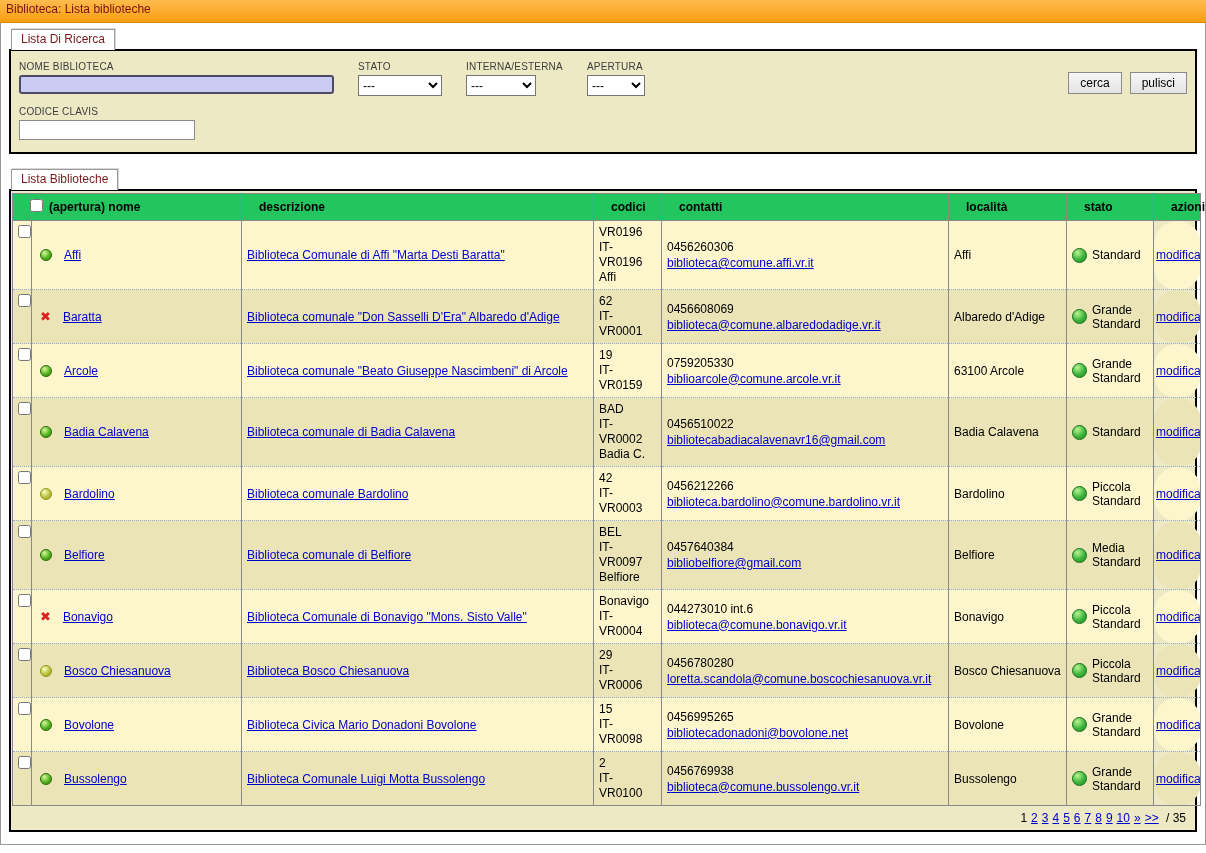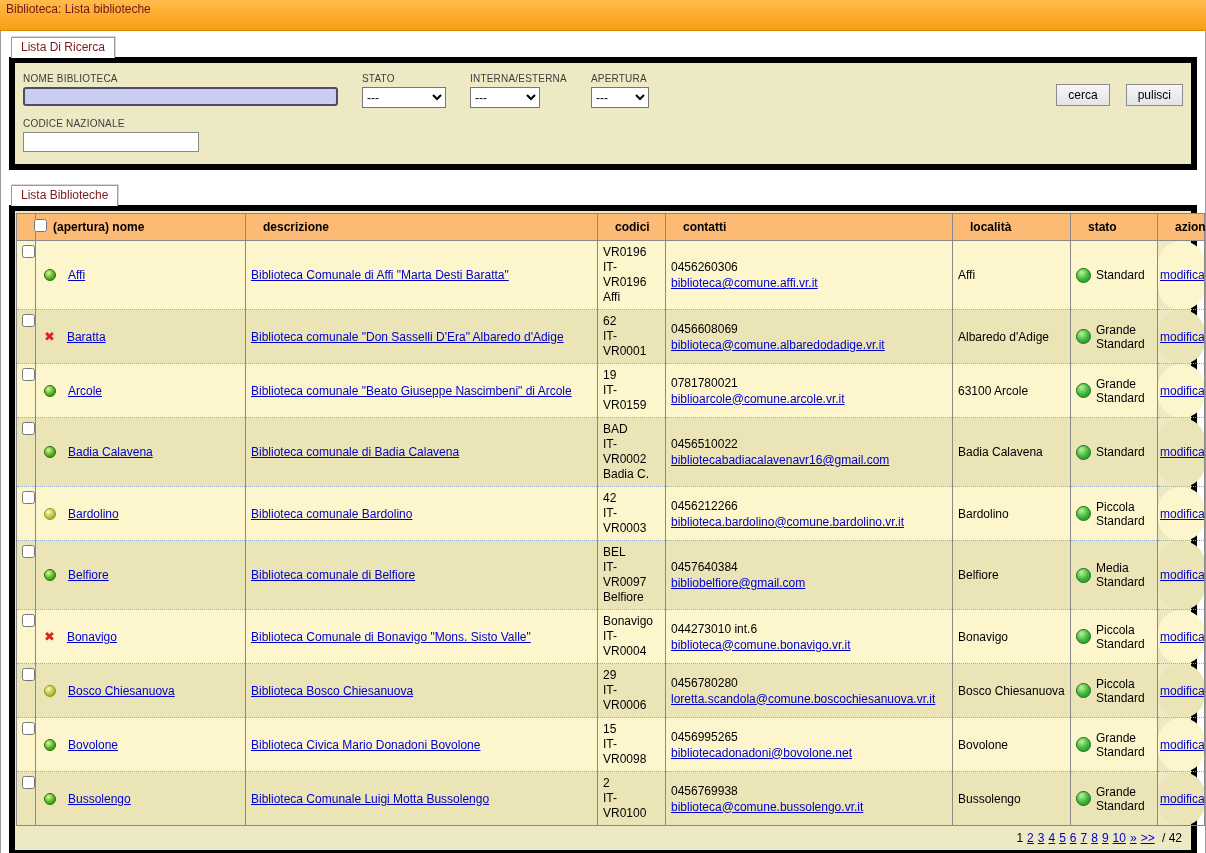--- a/index.html
+++ b/index.html
@@ -7,21 +7,21 @@
   body {
     width: 1206px;
     font-family: "Liberation Sans", "DejaVu Sans", sans-serif;
     font-size: 12px;
     color: #000;
   }
   a { color: #0000cc; text-decoration: underline; cursor: pointer; }
 
   
   .titlebar {
-    height: 31px;
+    height: 23px;
     background: linear-gradient(#ffbb4d, #f79f12);
     border-bottom: 1px solid #d98a00;
     color: #7c1114;
     font-size: 12px;
     padding: 2px 6px;
   }
 
   
   .wrapper {
     border-left: 1px solid #9a9a9a;
@@ -41,21 +41,21 @@
     box-shadow: 1px -1px 0 #d8d8d8;
     padding: 2px 9px 3px 9px;
     color: #7b1a1a;
     font-size: 12px;
     position: relative;
     top: 1px;
     margin-left: 2px;
     z-index: 2;
   }
   .panel {
-    border: 6px solid #000000;
+    border: 2px solid #000000;
     background: #ece9c4;
     position: relative;
     z-index: 1;
   }
 
   
   .filter-panel { padding: 10px 8px 12px 8px; }
   .filter-row { display: flex; align-items: flex-start; }
   .fgroup { display: flex; flex-direction: column; margin-right: 24px; }
   .fgroup label {
@@ -78,38 +78,38 @@
     font-family: "Liberation Sans", sans-serif;
   }
   .sel-stato { width: 84px; }
   .sel-interna { width: 70px; }
   .sel-apertura { width: 58px; }
   .text-input {
     width: 176px; height: 20px;
     background: #ffffff;
     border: 1px solid #8a8a8a;
   }
-  .filter-buttons { margin-left: auto; display: flex; gap: 16px; padding-top: 11px; }
+  .filter-buttons { margin-left: auto; display: flex; gap: 8px; padding-top: 11px; }
   button {
     font-family: "Liberation Sans", sans-serif;
     font-size: 12px;
     background: linear-gradient(#f6f6f6, #e4e4e4);
     border: 1px solid #8a8a8a;
     padding: 3px 11px;
     cursor: pointer;
   }
   .row2 { margin-top: 10px; }
   .row2 .fgroup { margin-right: 18px; }
 
   
   .list-section { margin-top: 14px; }
   .list-panel { padding: 2px 1px 4px 1px; }
   table { border-collapse: collapse; width: 100%; table-layout: fixed; }
   th {
-    background: #fdba74;
+    background: #22c55e;
     border: 1px solid #8a8a8a;
     font-size: 12px;
     font-weight: bold;
     text-align: left;
     padding: 5px 17px;
   }
   td {
     border-left: 1px solid #8a8a8a;
     border-right: 1px solid #8a8a8a;
     border-top: 1px dotted #93aecc;
@@ -203,21 +203,21 @@
           <label>APERTURA</label>
           <select class="sel-apertura"><option>---</option></select>
         </div>
         <div class="filter-buttons">
           <button>cerca</button>
           <button>pulisci</button>
         </div>
       </div>
       <div class="filter-row row2">
         <div class="fgroup">
-          <label>CODICE NAZIONALE</label>
+          <label>CODICE CLAVIS</label>
           <input class="text-input" type="text" value="" style="">
         </div>
       </div>
     </div>
   </div>
 
   <div class="list-section">
     <span class="tab">Lista Biblioteche</span>
     <div class="panel list-panel">
       <table>
@@ -304,21 +304,21 @@
                   <span class="ball green"></span>
                   <a>Arcole</a>
                 </div>
               </td>
               <td><a>Biblioteca comunale "Beato Giuseppe Nascimbeni" di Arcole</a></td>
               <td>
                 <div class="codici-line">19</div>
                 <div class="codici-line">IT-VR0159</div>
               </td>
               <td>
-                <div class="contatti-line">0781780021</div>
+                <div class="contatti-line">0759205330</div>
                 <div class="contatti-line"><a class="email-link">biblioarcole@comune.arcole.vr.it</a></div>
               </td>
               <td>63100 Arcole</td>
               <td>
                 <div class="stato-inner">
                   <span class="ball big"></span>
                   <span>Grande Standard</span>
                 </div>
               </td>
               <td class="cell-azioni"><a>modifica</a></td>
@@ -503,18 +503,18 @@
                 <div class="stato-inner">
                   <span class="ball big"></span>
                   <span>Grande Standard</span>
                 </div>
               </td>
               <td class="cell-azioni"><a>modifica</a></td>
             </tr>
           </tbody>
       </table>
 
-      <div class="pagination" id="pagination"><span class="current">1</span><a>2</a><a>3</a><a>4</a><a>5</a><a>6</a><a>7</a><a>8</a><a>9</a><a>10</a><a>»</a><a>&gt;&gt;</a><span class="current"> / 42</span></div>
+      <div class="pagination" id="pagination"><span class="current">1</span><a>2</a><a>3</a><a>4</a><a>5</a><a>6</a><a>7</a><a>8</a><a>9</a><a>10</a><a>»</a><a>&gt;&gt;</a><span class="current"> / 35</span></div>
     </div>
     
   </div>
 
 </div>
 
 </body></html>

